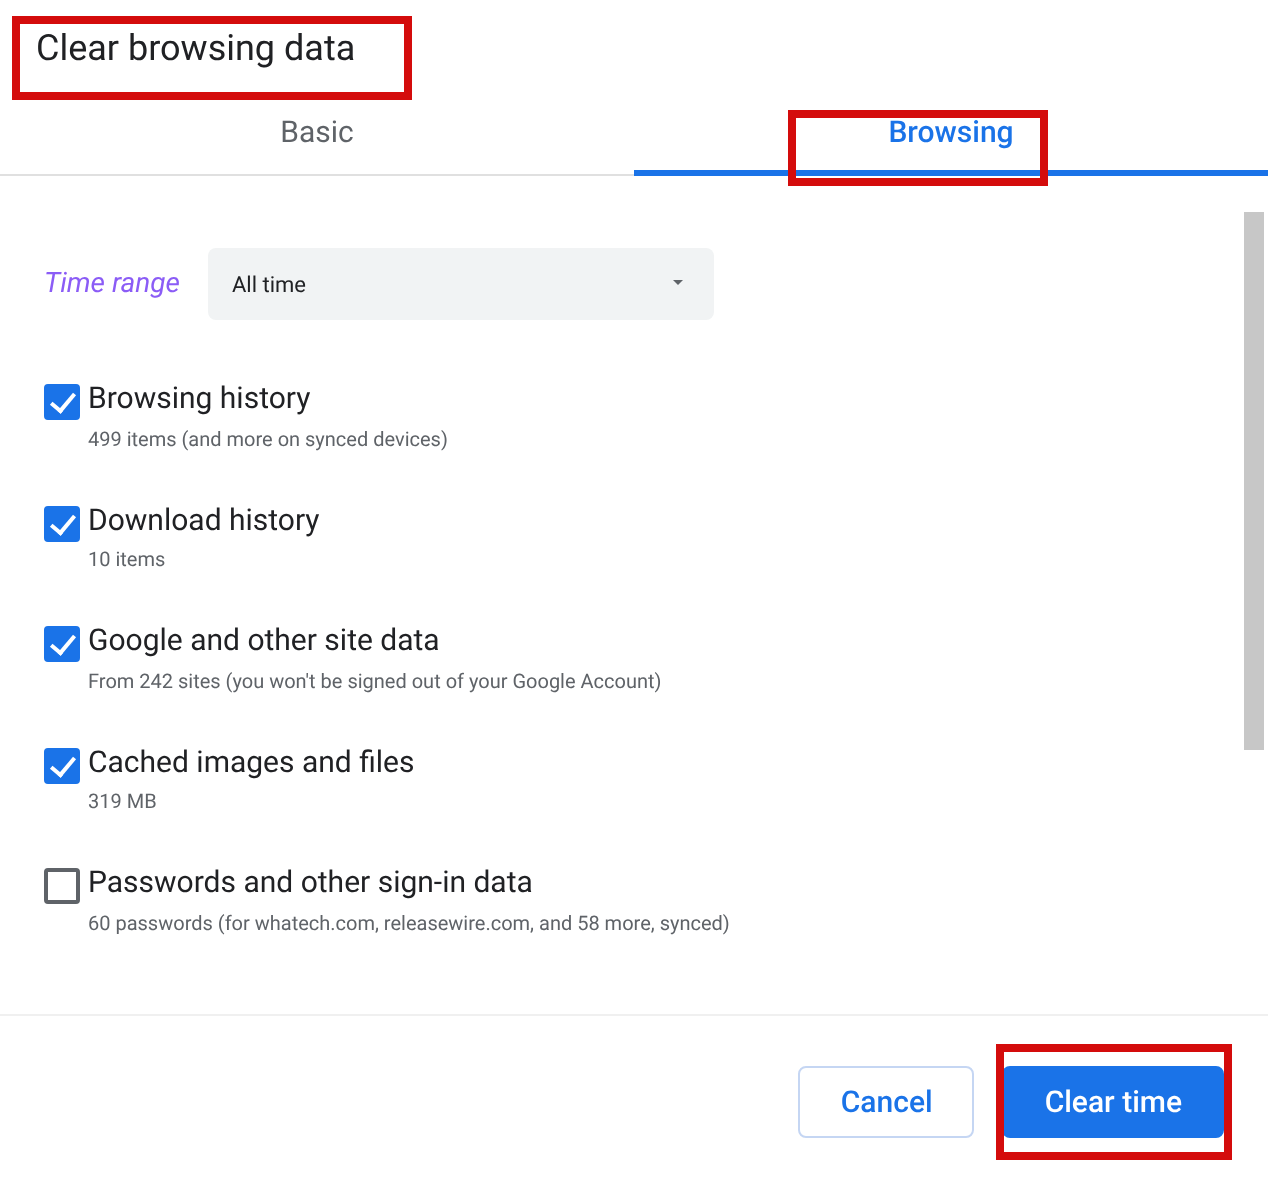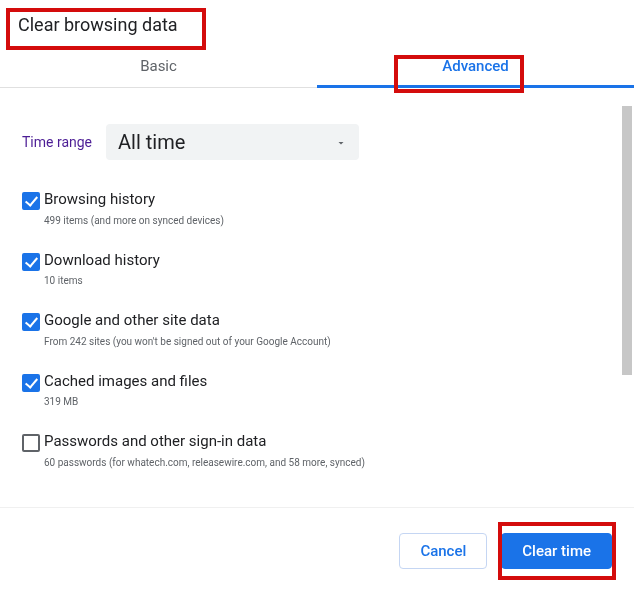--- a/index.html
+++ b/index.html
@@ -57,34 +57,35 @@
     overflow: hidden;
     padding-right: 4px;
   }
   .timerange-row {
     display: flex;
     align-items: center;
     padding: 24px 18px 18px 22px;
     gap: 14px;
   }
   .timerange-label {
-    color: #4c1d95;
+    color: #8b5cf6;
     font-size: 14px;
+    font-style: italic;
   }
   .select {
     flex: 0 0 auto;
     width: 253px;
     height: 36px;
     background: #f1f3f4;
     border-radius: 4px;
     display: flex;
     align-items: center;
     justify-content: space-between;
     padding: 0 12px;
-    font-size: 20px;
+    font-size: 11px;
     color: #202124;
     cursor: pointer;
   }
   .select .caret {
     color: #5f6368;
   }
   .items {
     padding: 2px 10px 0 22px;
   }
   .item {
@@ -186,21 +187,21 @@
 
 <div class="dialog">
 
   <div class="title">Clear browsing data</div>
 
   <div class="tabs">
     <div class="tab">
       <span>Basic</span>
     </div>
     <div class="tab active">
-      <span>Advanced</span>
+      <span>Browsing</span>
     </div>
   </div>
 
   <div class="body">
     <div class="scroll-area">
 
       <div class="timerange-row">
         <span class="timerange-label">Time range</span>
         <div class="select">
           <span>All time</span>

